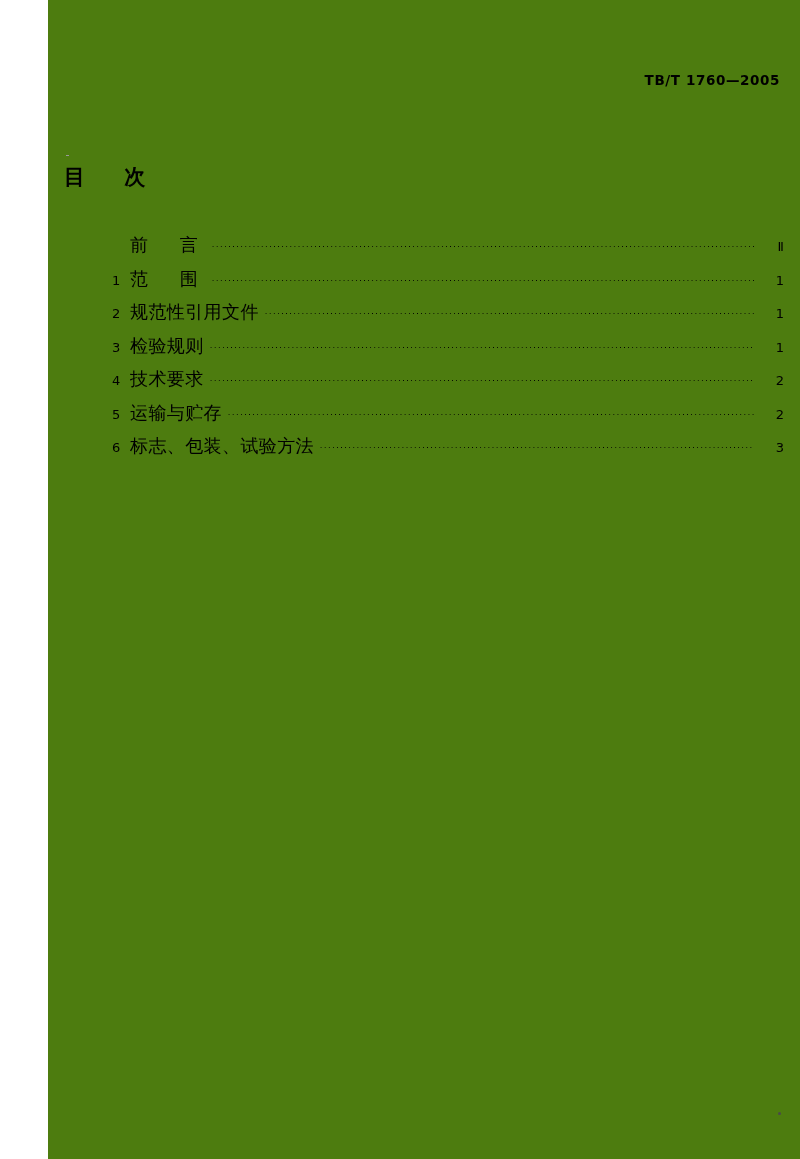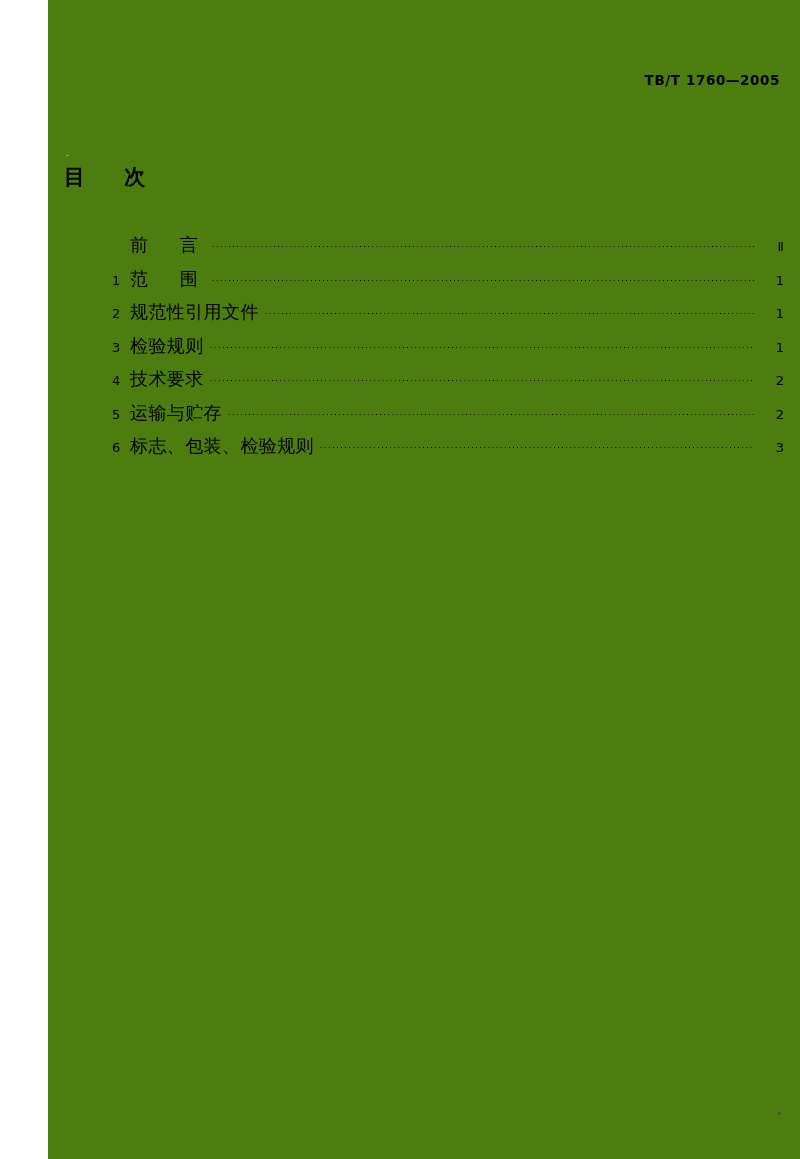--- a/index.html
+++ b/index.html
@@ -184,21 +184,21 @@
 
     <div class="toc-row">
       <span class="toc-num">5</span>
       <span class="toc-label">运输与贮存</span>
       <span class="toc-dots"></span>
       <span class="toc-page">2</span>
     </div>
 
     <div class="toc-row">
       <span class="toc-num">6</span>
-      <span class="toc-label">标志、包装、检验规则</span>
+      <span class="toc-label">标志、包装、试验方法</span>
       <span class="toc-dots"></span>
       <span class="toc-page">3</span>
     </div>
 
   </div>
 
   <div class="mark-bottom-right"></div>
 
 </div>
 

